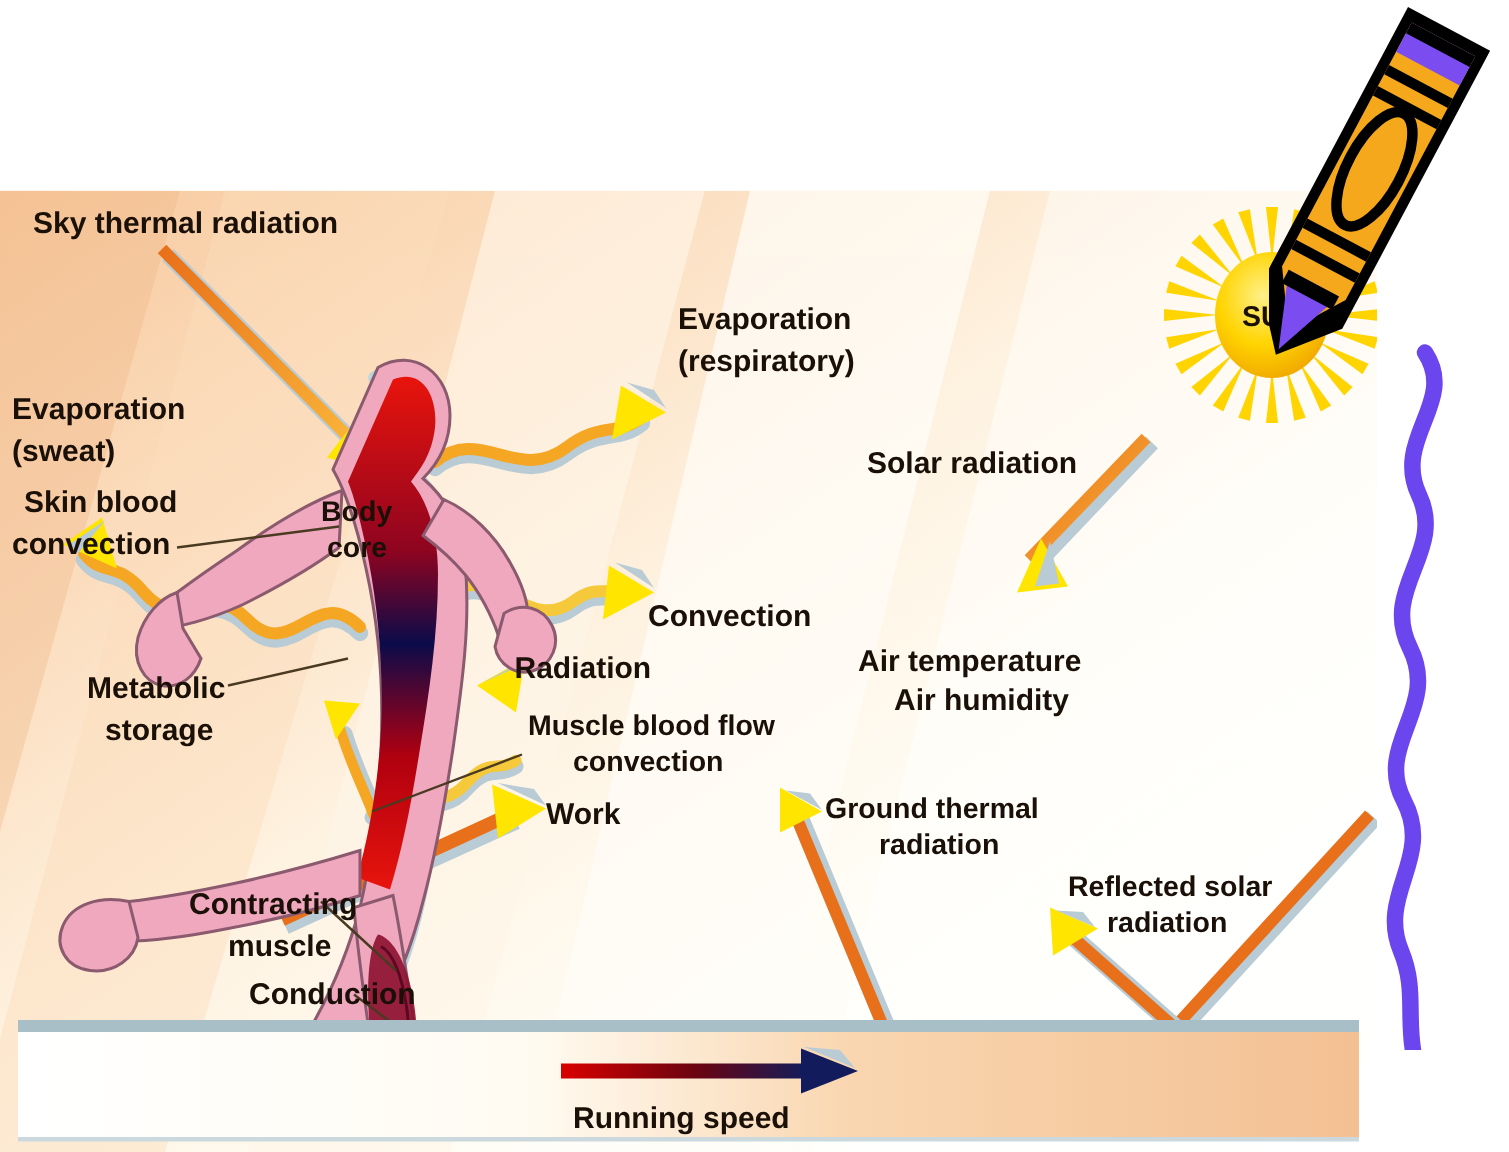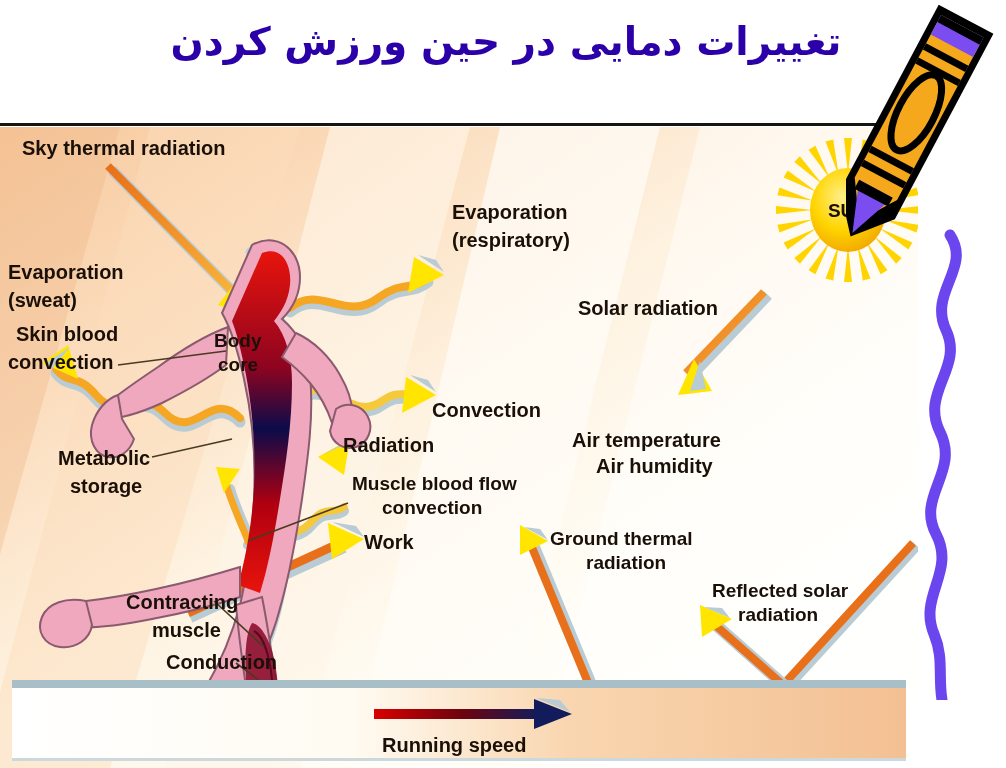--- a/index.html
+++ b/index.html
@@ -28,24 +28,20 @@
   #crayon-layer{position:absolute;left:846px;top:0;width:160px;height:700px;pointer-events:none;}
 
   
   .lbl{font-family:"Liberation Sans",sans-serif;font-weight:bold;fill:#1a1008;}
 </style>
 </head>
 <body>
 
 <div id="slide">
 
-  <div id="title-bar">
-    <div id="slide-title">تغییرات دمایی در حین ورزش کردن</div>
-    <div id="title-rule"></div>
-  </div>
 
   <div id="diagram">
     <svg width="918" height="641" viewBox="0 0 918 641" xmlns="http://www.w3.org/2000/svg">
       <defs>
         <linearGradient id="skyGrad" x1="0" y1="0" x2="1" y2="1">
           <stop offset="0%" stop-color="#F7C89C"></stop>
           <stop offset="22%" stop-color="#FBDCBC"></stop>
           <stop offset="45%" stop-color="#FEF2E0"></stop>
           <stop offset="68%" stop-color="#FFFDF6"></stop>
           <stop offset="100%" stop-color="#FFFFFF"></stop>

